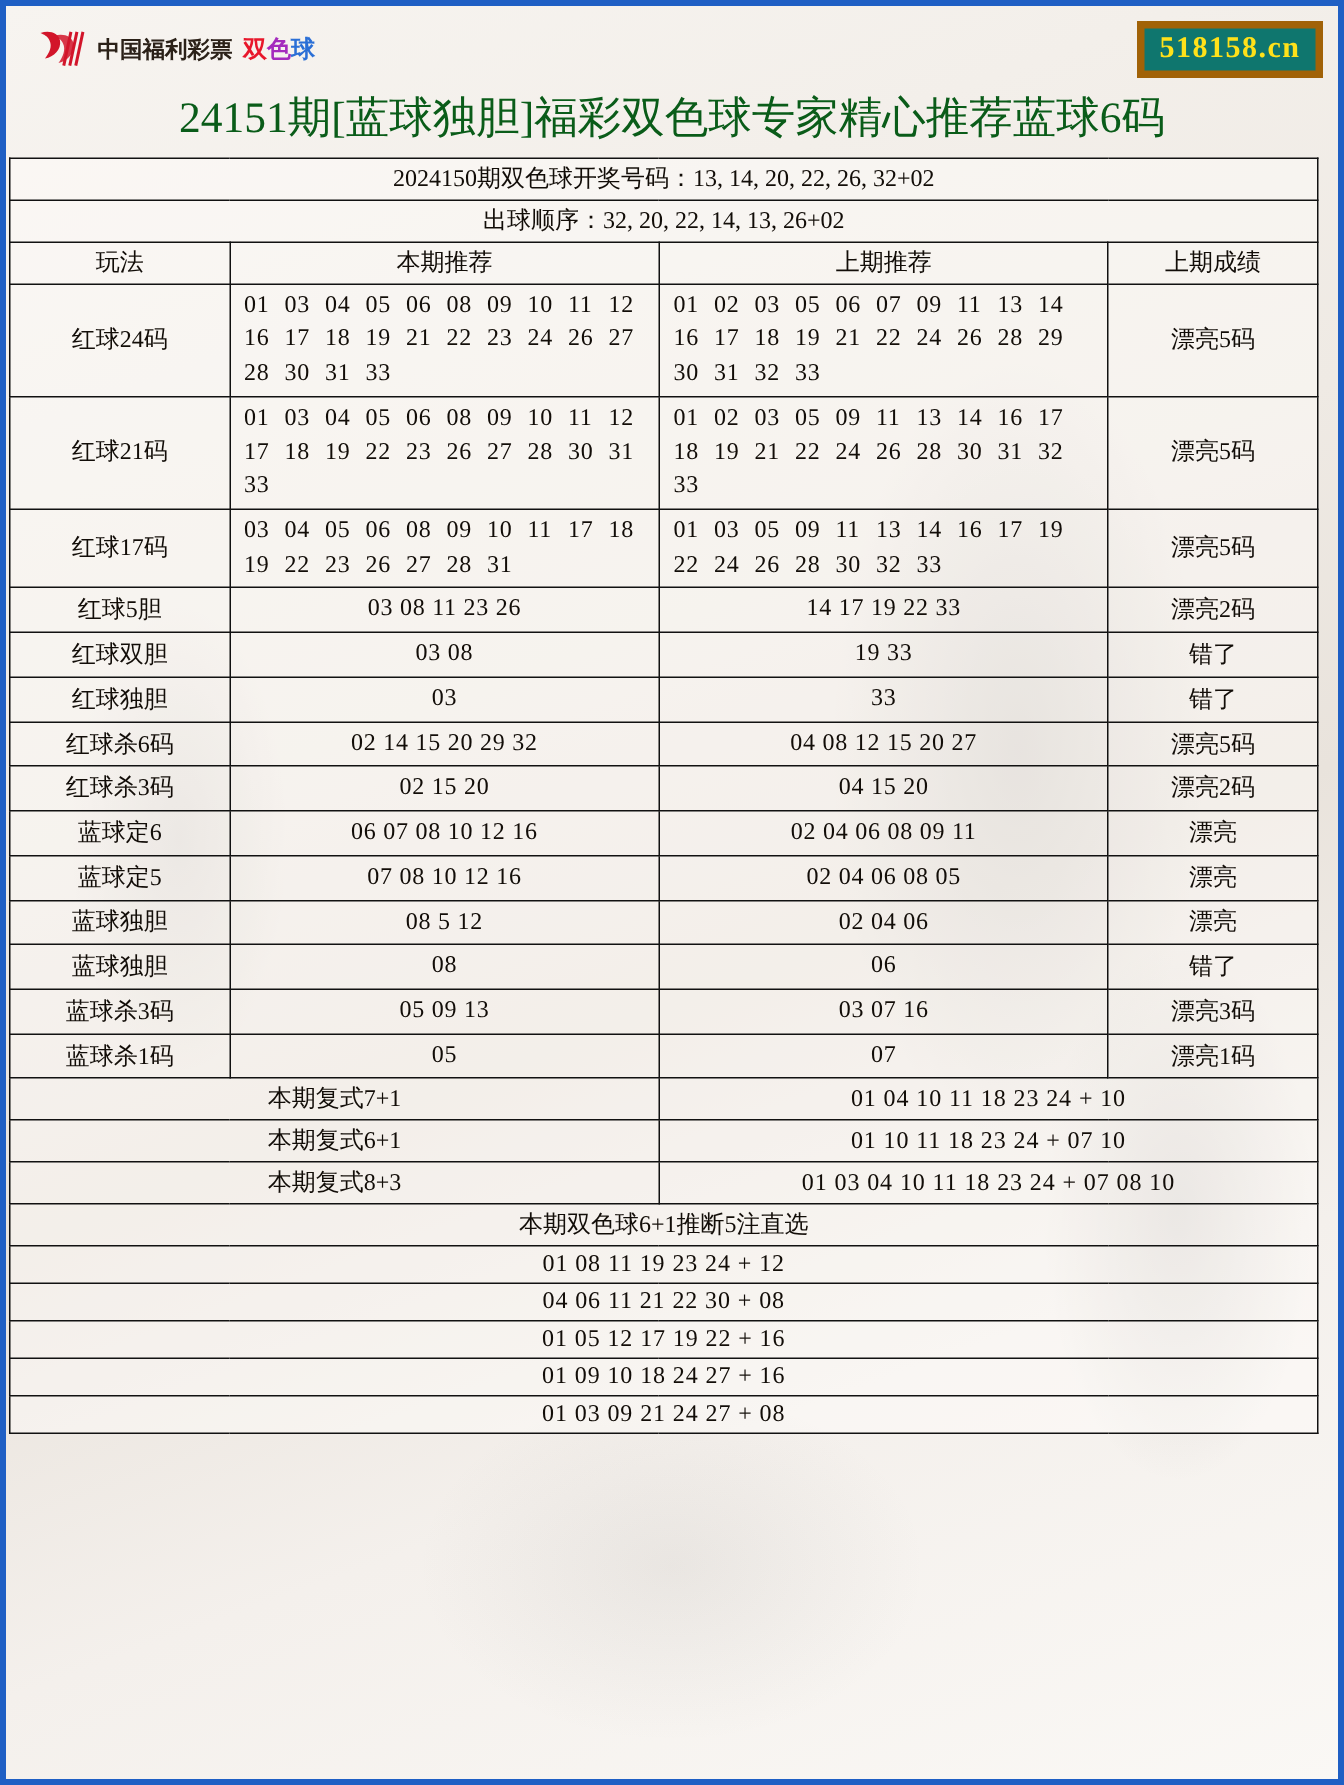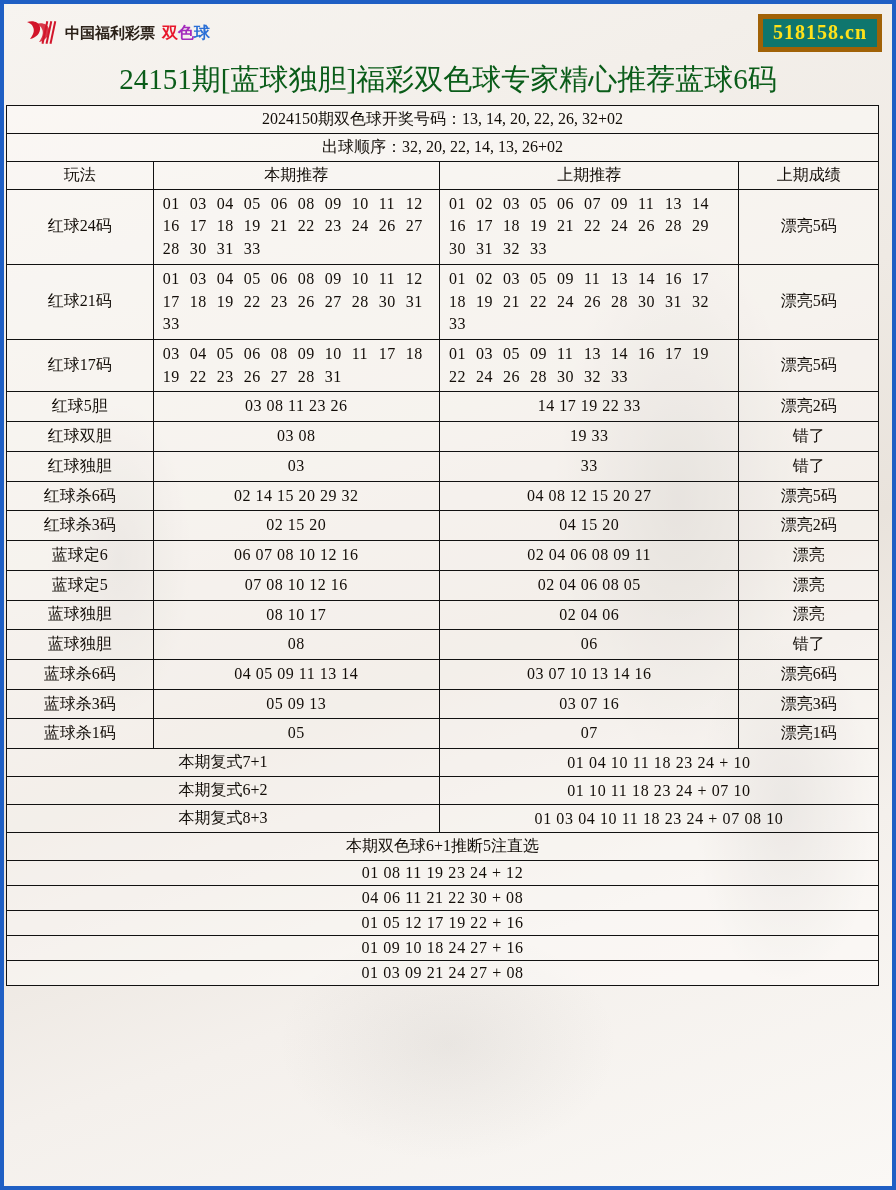--- a/index.html
+++ b/index.html
@@ -210,54 +210,48 @@
               <td class="rowhead">漂亮</td>
             </tr>
             <tr>
               <td class="rowhead">蓝球定5</td>
               <td class="nums">07  08  10  12  16</td>
               <td class="nums">02  04  06  08  05</td>
               <td class="rowhead">漂亮</td>
             </tr>
             <tr>
               <td class="rowhead">蓝球独胆</td>
-              <td class="nums">08  10  17</td>
+              <td class="nums">08  5  12</td>
               <td class="nums">02  04  06</td>
               <td class="rowhead">漂亮</td>
             </tr>
             <tr>
               <td class="rowhead">蓝球独胆</td>
               <td class="nums">08</td>
               <td class="nums">06</td>
               <td class="rowhead">错了</td>
             </tr>
             <tr>
-              <td class="rowhead">蓝球杀6码</td>
-              <td class="nums">04  05  09  11  13  14</td>
-              <td class="nums">03  07  10  13  14  16</td>
-              <td class="rowhead">漂亮6码</td>
-            </tr>
-            <tr>
               <td class="rowhead">蓝球杀3码</td>
               <td class="nums">05  09  13</td>
               <td class="nums">03  07  16</td>
               <td class="rowhead">漂亮3码</td>
             </tr>
             <tr>
               <td class="rowhead">蓝球杀1码</td>
               <td class="nums">05</td>
               <td class="nums">07</td>
               <td class="rowhead">漂亮1码</td>
             </tr>
             <tr>
               <td class="fs-label" colspan="2">本期复式7+1</td>
               <td class="fs-val" colspan="2">01  04  10  11  18  23  24  +  10</td>
             </tr>
             <tr>
-              <td class="fs-label" colspan="2">本期复式6+2</td>
+              <td class="fs-label" colspan="2">本期复式6+1</td>
               <td class="fs-val" colspan="2">01  10  11  18  23  24  +  07  10</td>
             </tr>
             <tr>
               <td class="fs-label" colspan="2">本期复式8+3</td>
               <td class="fs-val" colspan="2">01  03  04  10  11  18  23  24  +  07  08  10</td>
             </tr>
             <tr>
               <td class="section-title" colspan="4">本期双色球6+1推断5注直选</td>
             </tr>
             <tr>

